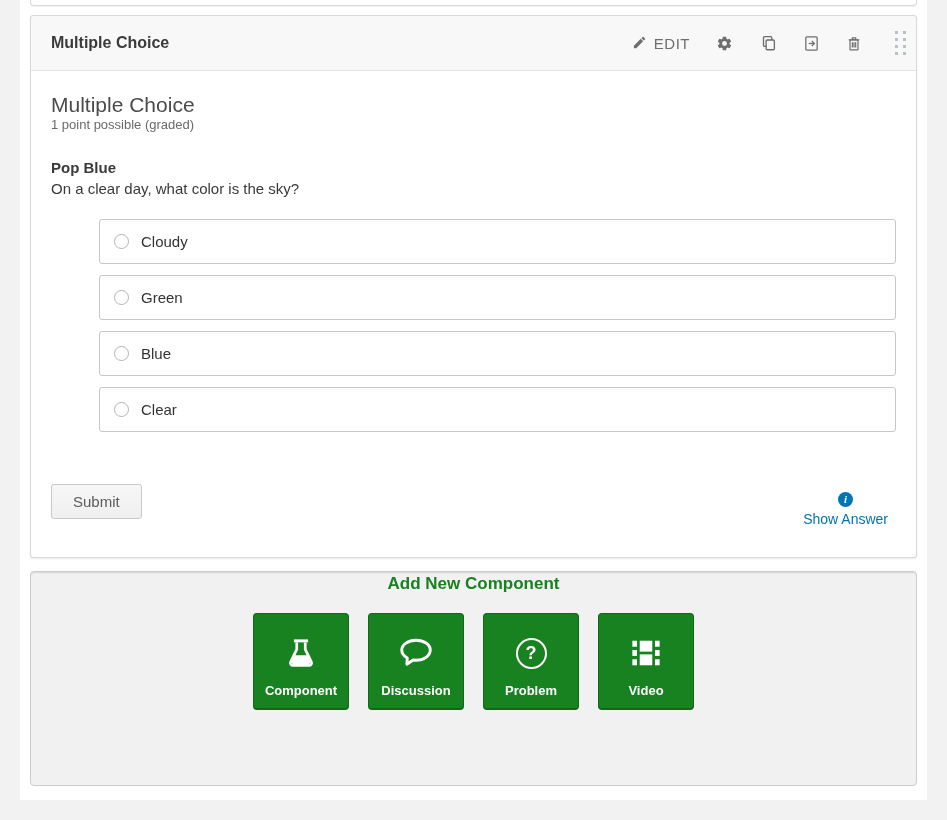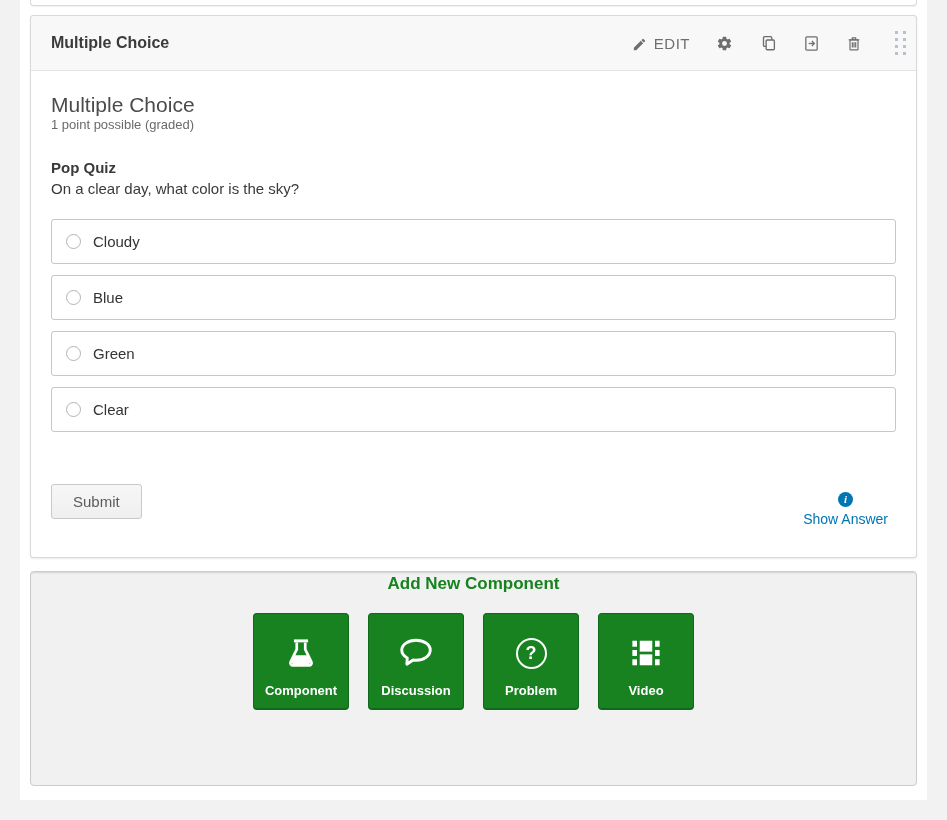--- a/index.html
+++ b/index.html
@@ -48,21 +48,21 @@
     color: #3b3b3b;
   }
   .card-header-actions {
     margin-left: auto;
     display: flex;
     align-items: center;
   }
   .action-btn {
     background: none; border: none; cursor: pointer;
     color: #6e6e6e;
-    display: flex; align-items: flex-end;
+    display: flex; align-items: flex-start;
     padding: 6px 13px;
   }
   .edit-btn { font-size: 15px; letter-spacing: 0.5px; color: #6e6e6e; gap: 7px; font-family: inherit; }
   .action-btn svg { display: block; }
   .drag-handle {
     margin-left: 8px;
     padding: 8px 10px 8px 12px;
     align-self: stretch;
     display: flex; align-items: center;
     cursor: grab;
@@ -74,21 +74,21 @@
     gap: 4px 5px;
   }
   .drag-dots i { background: #b9bfcc; display: block; }
 
   
   .card-body { padding: 22px 20px 30px 20px; border-radius: 0 0 3px 3px; background: #fff; }
   .problem-title { font-size: 21px; font-weight: normal; color: #4b4b4b; }
   .problem-meta { font-size: 13px; color: #6a6a6a; }
   .question-title { margin-top: 27px; font-size: 15px; font-weight: bold; color: #3a3a3a; }
   .question-text { margin-top: 4px; font-size: 15px; color: #3a3a3a; }
-  .choices { margin-top: 22px; }
+  .choices { margin-top: 22px; margin-left: 48px; }
   .choice-row {
     border: 1px solid #c7c7c7;
     border-radius: 3px;
     height: 45px;
     margin-bottom: 11px;
     display: flex;
     align-items: center;
     padding-left: 14px;
     background: #fff;
     cursor: pointer;
@@ -265,35 +265,35 @@
           </div>
         </div>
 
       </div>
     </header>
 
     <div class="card-body">
       <h3 class="problem-title">Multiple Choice</h3>
       <div class="problem-meta">1 point possible (graded)</div>
 
-      <div class="question-title">Pop Quiz</div>
+      <div class="question-title">Pop Blue</div>
       <div class="question-text">On a clear day, what color is the sky?</div>
 
       <div class="choices">
         <div class="choice-row">
           <span class="radio-circle"></span>
           <span class="choice-label">Cloudy</span>
         </div>
         <div class="choice-row">
           <span class="radio-circle"></span>
-          <span class="choice-label">Blue</span>
+          <span class="choice-label">Green</span>
         </div>
         <div class="choice-row">
           <span class="radio-circle"></span>
-          <span class="choice-label">Green</span>
+          <span class="choice-label">Blue</span>
         </div>
         <div class="choice-row">
           <span class="radio-circle"></span>
           <span class="choice-label">Clear</span>
         </div>
       </div>
 
       <div class="submit-row">
         <button class="submit-btn">Submit</button>
         <div class="show-answer-wrap">

